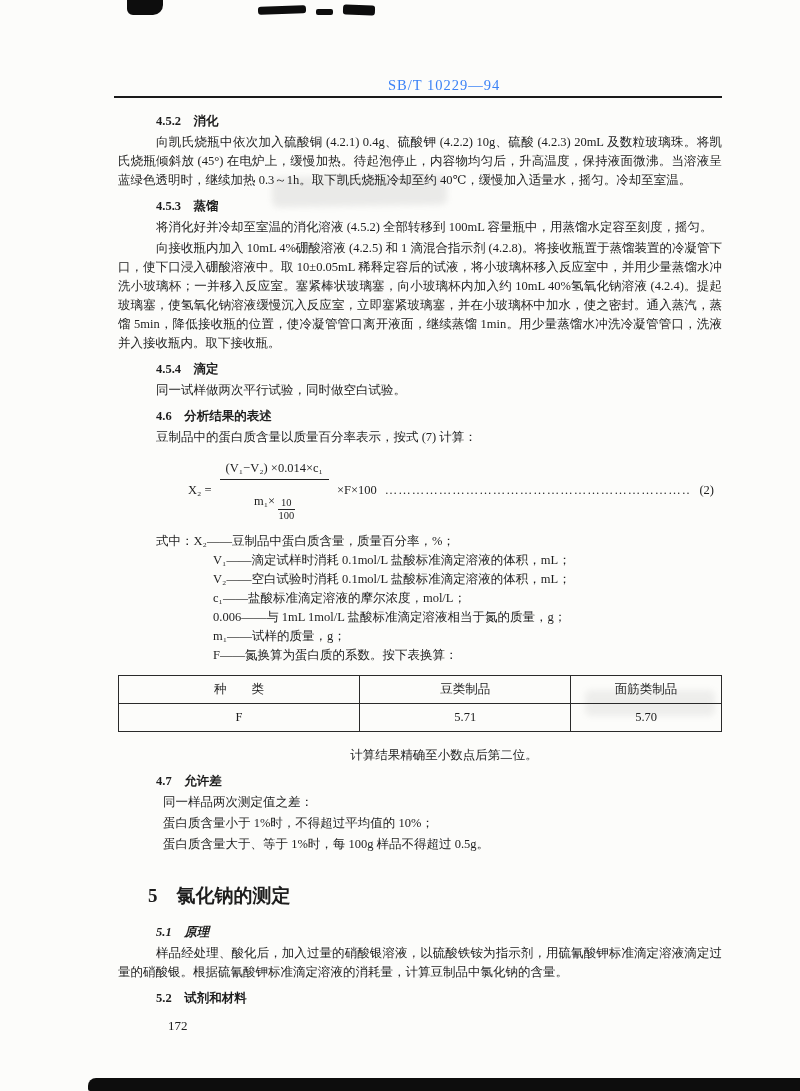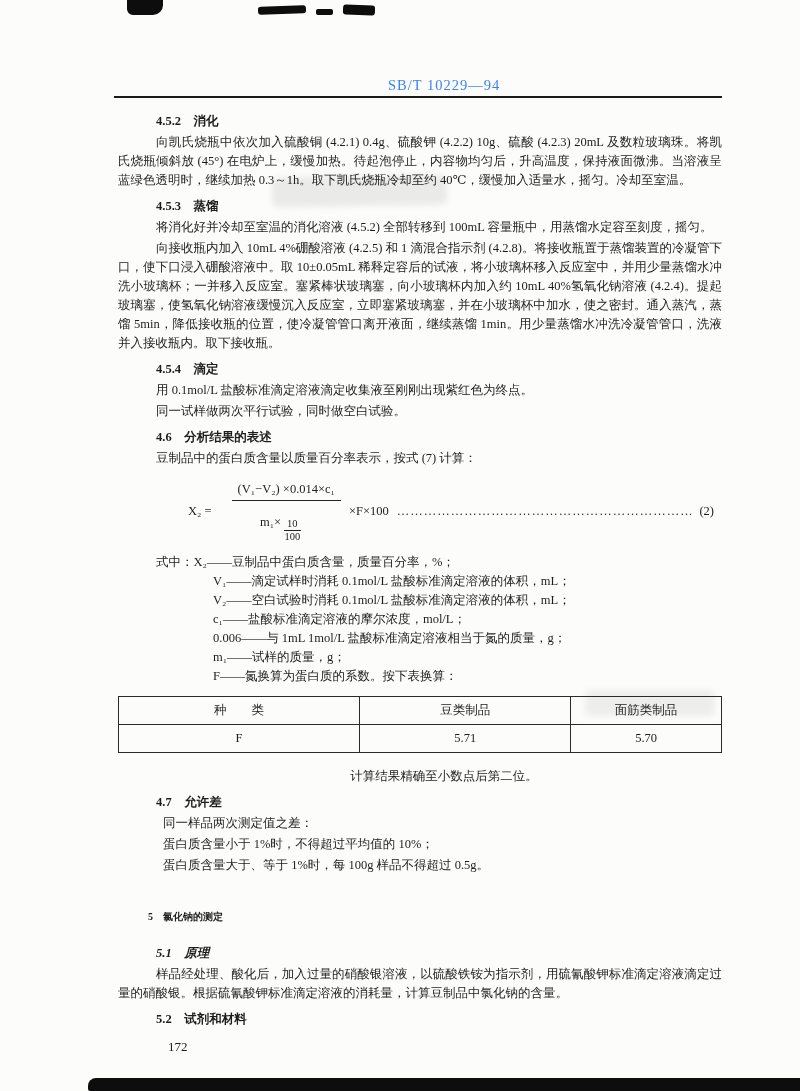--- a/index.html
+++ b/index.html
@@ -28,36 +28,36 @@
     font-size:12.5px;line-height:19px;text-align:justify;
   }
   .h{font-weight:bold;margin:7px 0 2px;text-indent:38px;text-align:left;}
   .para{margin:0 0 2px;text-indent:38px;}
   .line{margin:0 0 2px 45px;text-align:left;}
   .note-line{margin:14px 0 2px 48px;text-align:center;}
 
   
   .formula{display:flex;align-items:center;gap:8px;margin:12px 8px 10px 70px;}
   .frac{display:inline-flex;flex-direction:column;align-items:center;}
-  .frac .fnum{border-bottom:1.3px solid #222;padding:0 6px 1px;margin-left:12px;}
+  .frac .fnum{border-bottom:1.3px solid #222;padding:0 6px 1px;}
   .frac .fden{display:flex;align-items:center;padding:1px 6px 0;}
   .sfrac{display:inline-flex;flex-direction:column;align-items:center;font-size:10.5px;line-height:12px;margin-left:3px;margin-top:16px;}
   .sfrac .top{border-bottom:1px solid #222;padding:0 3px;}
   .dots{flex:1;overflow:hidden;white-space:nowrap;letter-spacing:1px;color:#2a2a2a;}
 
   .where-first{margin-left:38px;text-align:left;}
   .where-item{margin-left:95px;text-align:left;}
 
   table.ftable{width:100%;border-collapse:collapse;margin:10px 0 4px;font-size:12.5px;}
   table.ftable th,table.ftable td{
     border:1.3px solid #2a2a2a;text-align:center;padding:4px 2px;font-weight:normal;height:18px;
   }
   table.ftable col.c1{width:40%;} table.ftable col.c2{width:35%;} table.ftable col.c3{width:25%;}
 
-  .sec5-h{font-weight:bold;font-size:10px;margin:32px 0 2px;text-indent:30px;text-align:left;}
+  .sec5-h{font-weight:bold;font-size:19px;margin:32px 0 2px;text-indent:30px;text-align:left;}
   .h51{margin-top:18px;font-style:italic;}
   .pagenum{margin:8px 0 0 50px;text-align:left;font-size:13px;}
 </style>
 </head>
 <body>
 
 <div class="page">
 
   <div class="artifact blob-a"></div>
   <div class="artifact mark-1"></div>
@@ -73,21 +73,20 @@
   <div class="content">
 
     <div class="h">4.5.2　消化</div>
     <p class="para">向凯氏烧瓶中依次加入硫酸铜 (4.2.1) 0.4g、硫酸钾 (4.2.2) 10g、硫酸 (4.2.3) 20mL 及数粒玻璃珠。将凯氏烧瓶倾斜放 (45°) 在电炉上，缓慢加热。待起泡停止，内容物均匀后，升高温度，保持液面微沸。当溶液呈蓝绿色透明时，继续加热 0.3～1h。取下凯氏烧瓶冷却至约 40℃，缓慢加入适量水，摇匀。冷却至室温。</p>
 
     <div class="h">4.5.3　蒸馏</div>
     <p class="para">将消化好并冷却至室温的消化溶液 (4.5.2) 全部转移到 100mL 容量瓶中，用蒸馏水定容至刻度，摇匀。</p>
     <p class="para">向接收瓶内加入 10mL 4%硼酸溶液 (4.2.5) 和 1 滴混合指示剂 (4.2.8)。将接收瓶置于蒸馏装置的冷凝管下口，使下口浸入硼酸溶液中。取 10±0.05mL 稀释定容后的试液，将小玻璃杯移入反应室中，并用少量蒸馏水冲洗小玻璃杯；一并移入反应室。塞紧棒状玻璃塞，向小玻璃杯内加入约 10mL 40%氢氧化钠溶液 (4.2.4)。提起玻璃塞，使氢氧化钠溶液缓慢沉入反应室，立即塞紧玻璃塞，并在小玻璃杯中加水，使之密封。通入蒸汽，蒸馏 5min，降低接收瓶的位置，使冷凝管管口离开液面，继续蒸馏 1min。用少量蒸馏水冲洗冷凝管管口，洗液并入接收瓶内。取下接收瓶。</p>
 
     <div class="h">4.5.4　滴定</div>
-    <p class="para">用 0.1mol/L 盐酸标准滴定溶液滴定收集液至刚刚出现紫红色为终点。</p>
     <p class="para">同一试样做两次平行试验，同时做空白试验。</p>
 
     <div class="h">4.6　分析结果的表述</div>
     <p class="para">豆制品中的蛋白质含量以质量百分率表示，按式 (7) 计算：</p>
 
     <div class="formula">
       <span>X₂ =</span>
       <span class="frac">
         <span class="fnum">(V₁−V₂) ×0.014×c₁</span>
         <span class="fden">

